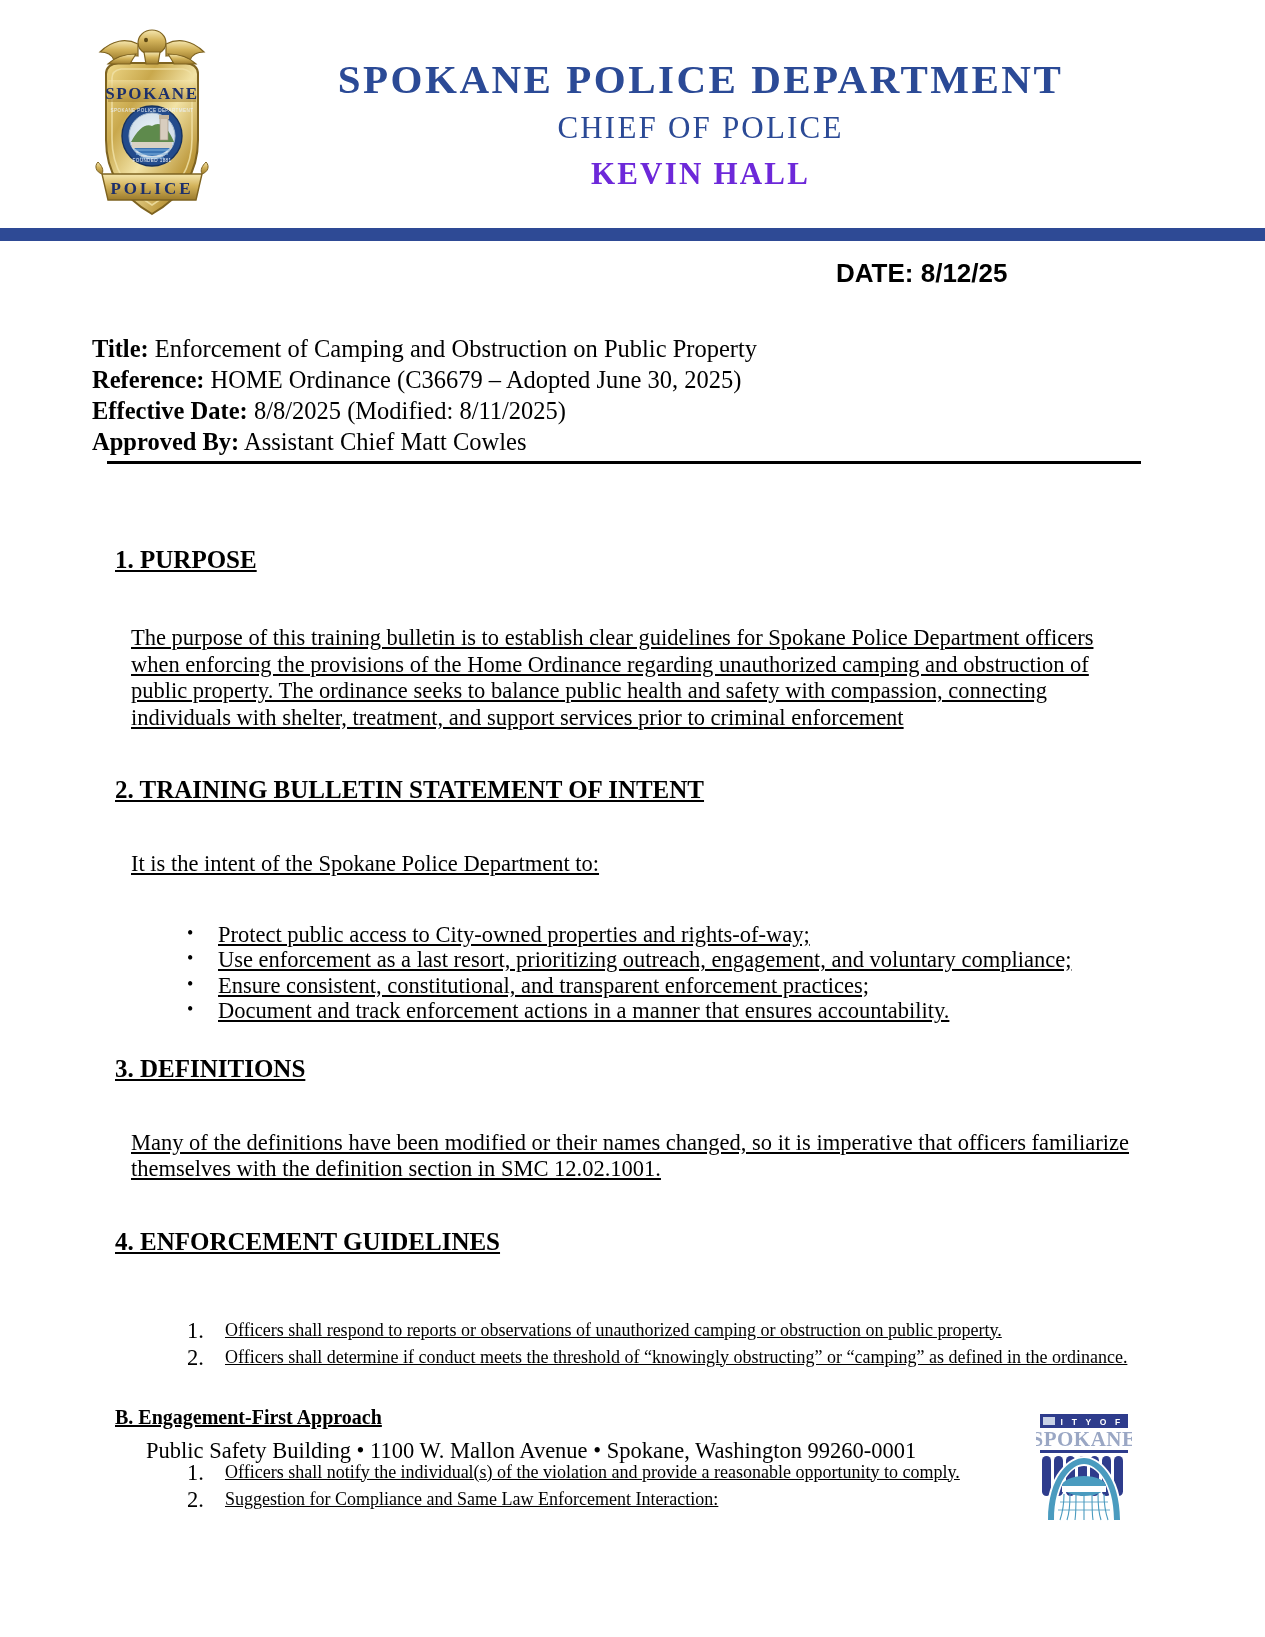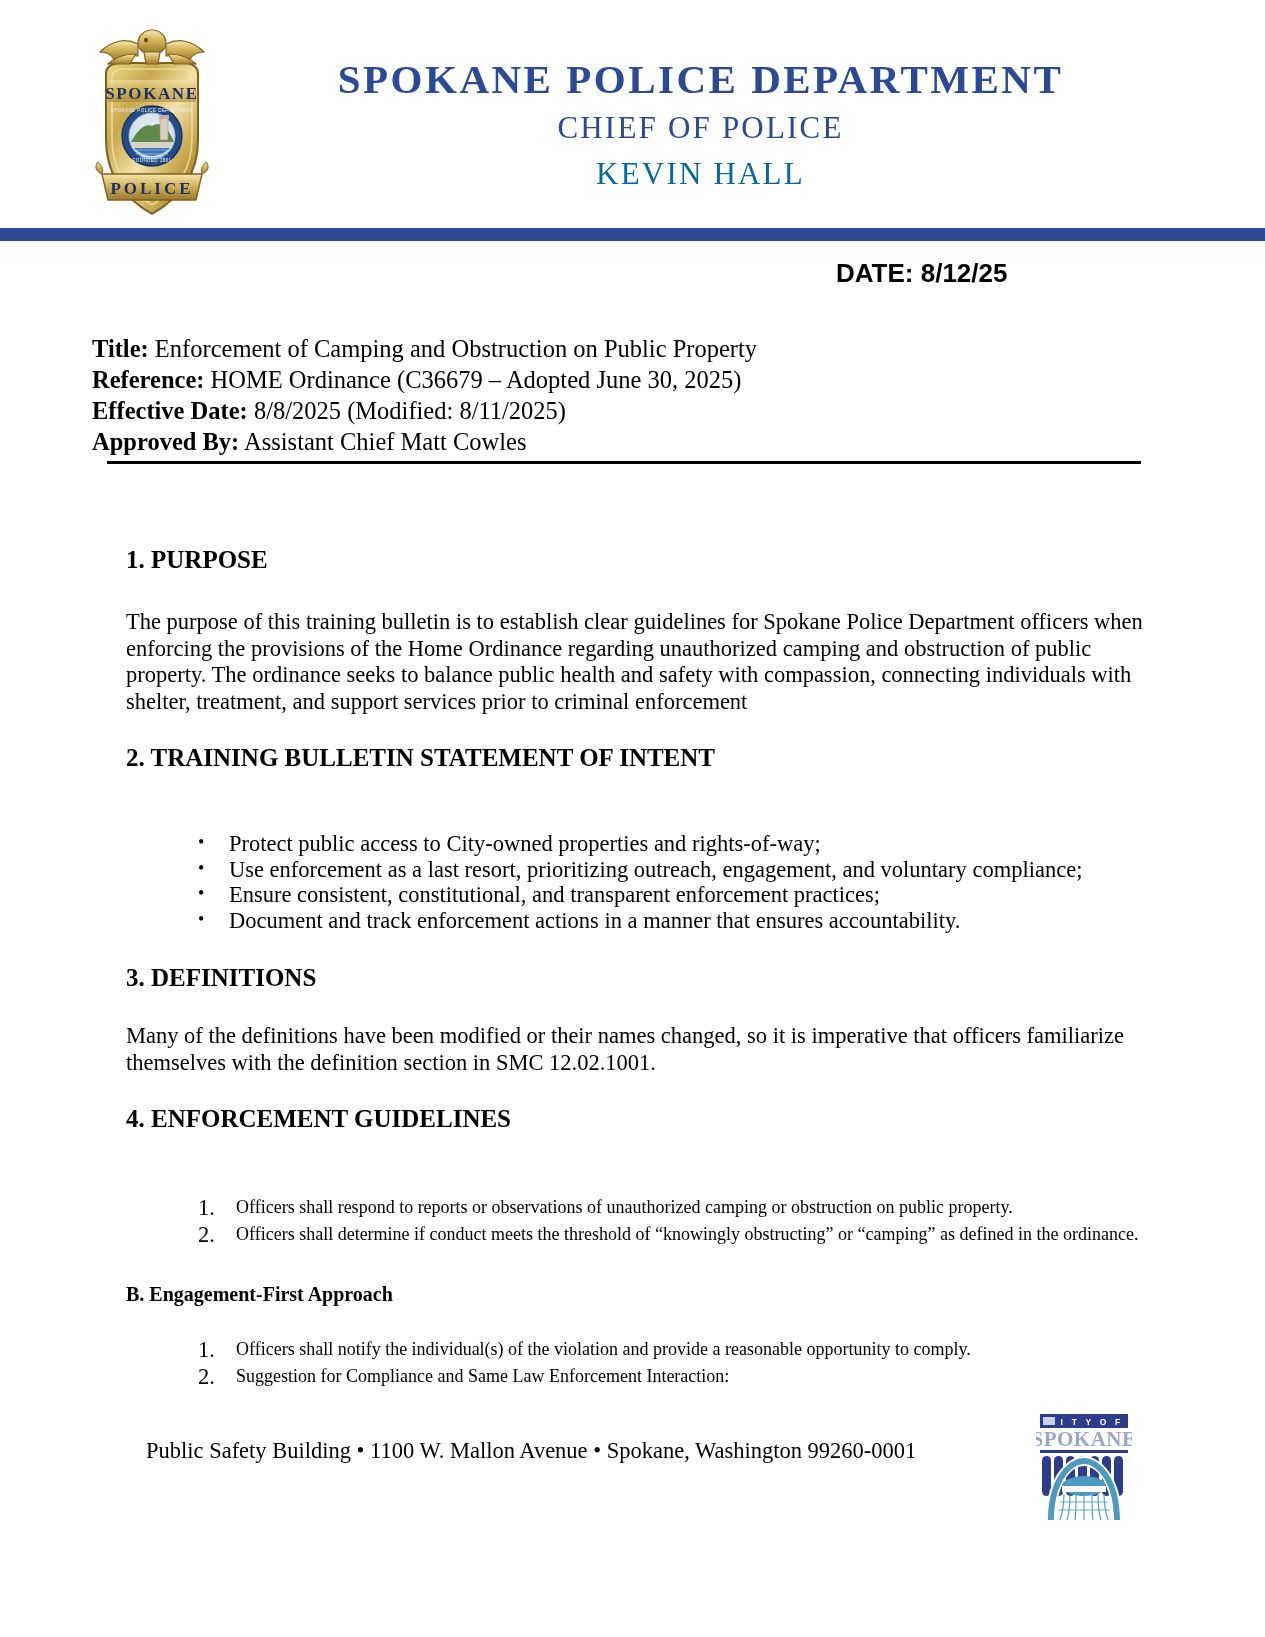--- a/index.html
+++ b/index.html
@@ -53,24 +53,24 @@
     font-family: "Liberation Serif", "DejaVu Serif", serif;
     font-weight: normal;
     font-size: 31px;
     letter-spacing: 2.2px;
     color: #2B4A96;
     line-height: 1.3;
     margin-top: 7px;
   }
   .dept-sub2 {
     font-family: "Liberation Serif", "DejaVu Serif", serif;
-    font-weight: normal;
+    font-weight: bold;
     font-size: 31px;
     letter-spacing: 2.2px;
-    color: #0369a1;
+    color: #6d28d9;
     line-height: 1.3;
     margin-top: 6px;
   }
 
   .blue-rule {
     position: absolute;
     left: 0;
     top: 228px;
     width: 1265px;
     height: 13px;
@@ -122,40 +122,41 @@
     left: 107px;
     top: 461px;
     width: 1034px;
     height: 3px;
     background: #000000;
   }
 
   
   .doc-body {
     position: absolute;
-    left: 126px;
+    left: 115px;
     top: 545px;
     width: 1035px;
+    text-decoration: underline;
   }
   h2.section {
     font-size: 25px;
     font-weight: bold;
     margin: 0;
     line-height: 1.2;
   }
   h3.subsection {
     font-size: 20px;
     font-weight: bold;
     margin: 0;
     line-height: 1.2;
   }
   p.para {
     font-size: 22.5px;
     line-height: 26.5px;
-    margin: 0;
+    margin: 16px;
     text-align: left;
   }
   .sp-28 { height: 28px; }
   .sp-30 { height: 30px; }
   .sp-34 { height: 34px; }
 
   ul.bullets {
     margin: 0;
     padding: 0 0 0 72px;
     list-style: none;
@@ -309,20 +310,21 @@
 
 <div class="doc-body">
 
   <h2 class="section">1. PURPOSE</h2>
   <div class="sp-34"></div>
   <p class="para">The purpose of this training bulletin is to establish clear guidelines for Spokane Police Department officers when enforcing the provisions of the Home Ordinance regarding unauthorized camping and obstruction of public property. The ordinance seeks to balance public health and safety with compassion, connecting individuals with shelter, treatment, and support services prior to criminal enforcement</p>
 
   <div class="sp-28"></div>
   <h2 class="section">2. TRAINING BULLETIN STATEMENT OF INTENT</h2>
   <div class="sp-30"></div>
+  <p class="para">It is the intent of the Spokane Police Department to:</p>
   <div class="sp-28"></div>
   <ul class="bullets">
     <li>Protect public access to City-owned properties and rights-of-way;</li>
     <li>Use enforcement as a last resort, prioritizing outreach, engagement, and voluntary compliance;</li>
     <li>Ensure consistent, constitutional, and transparent enforcement practices;</li>
     <li>Document and track enforcement actions in a manner that ensures accountability.</li>
   </ul>
 
   <div class="sp-30"></div>
   <h2 class="section">3. DEFINITIONS</h2>

